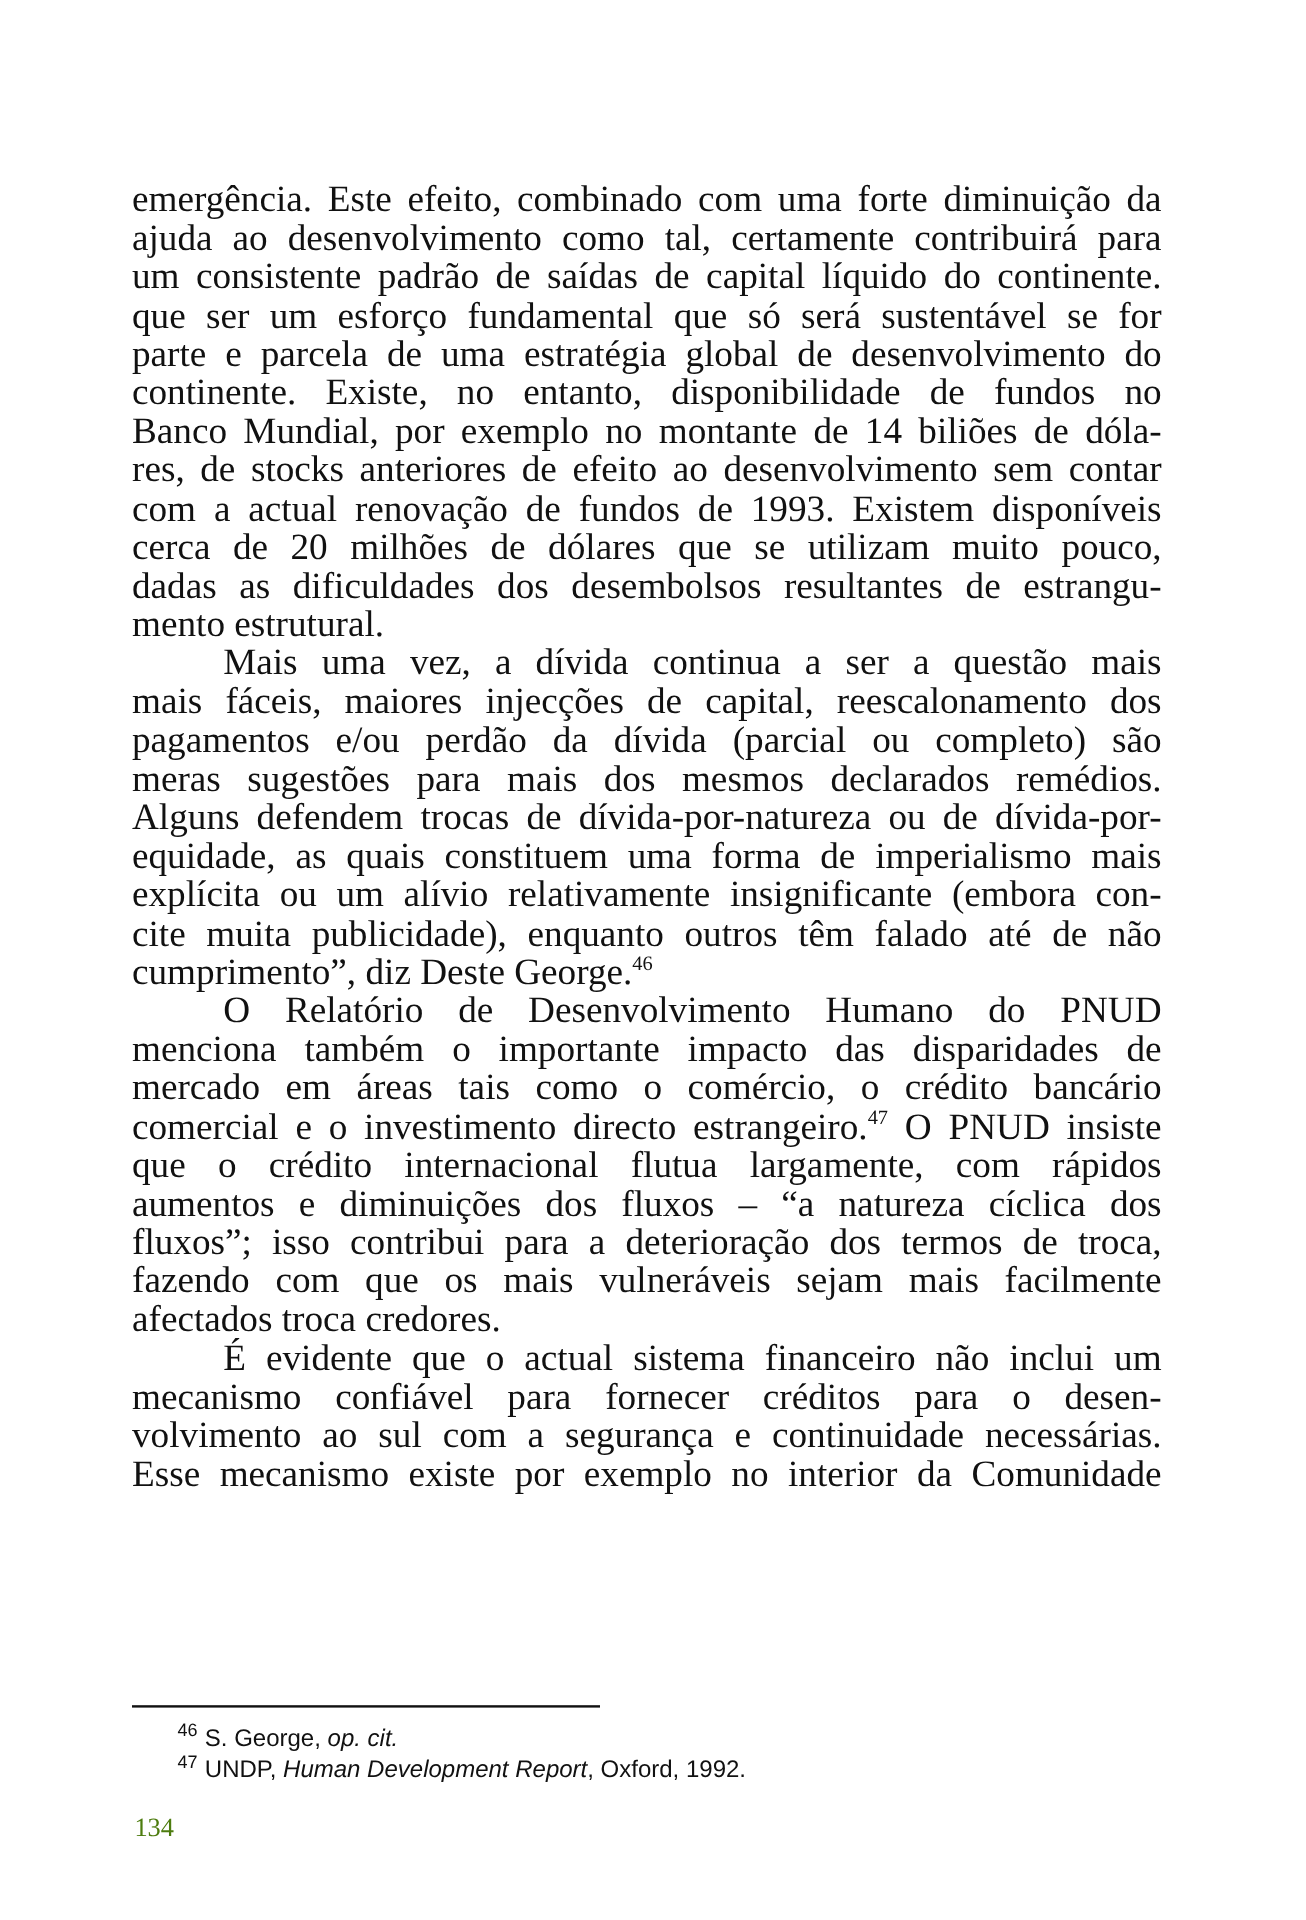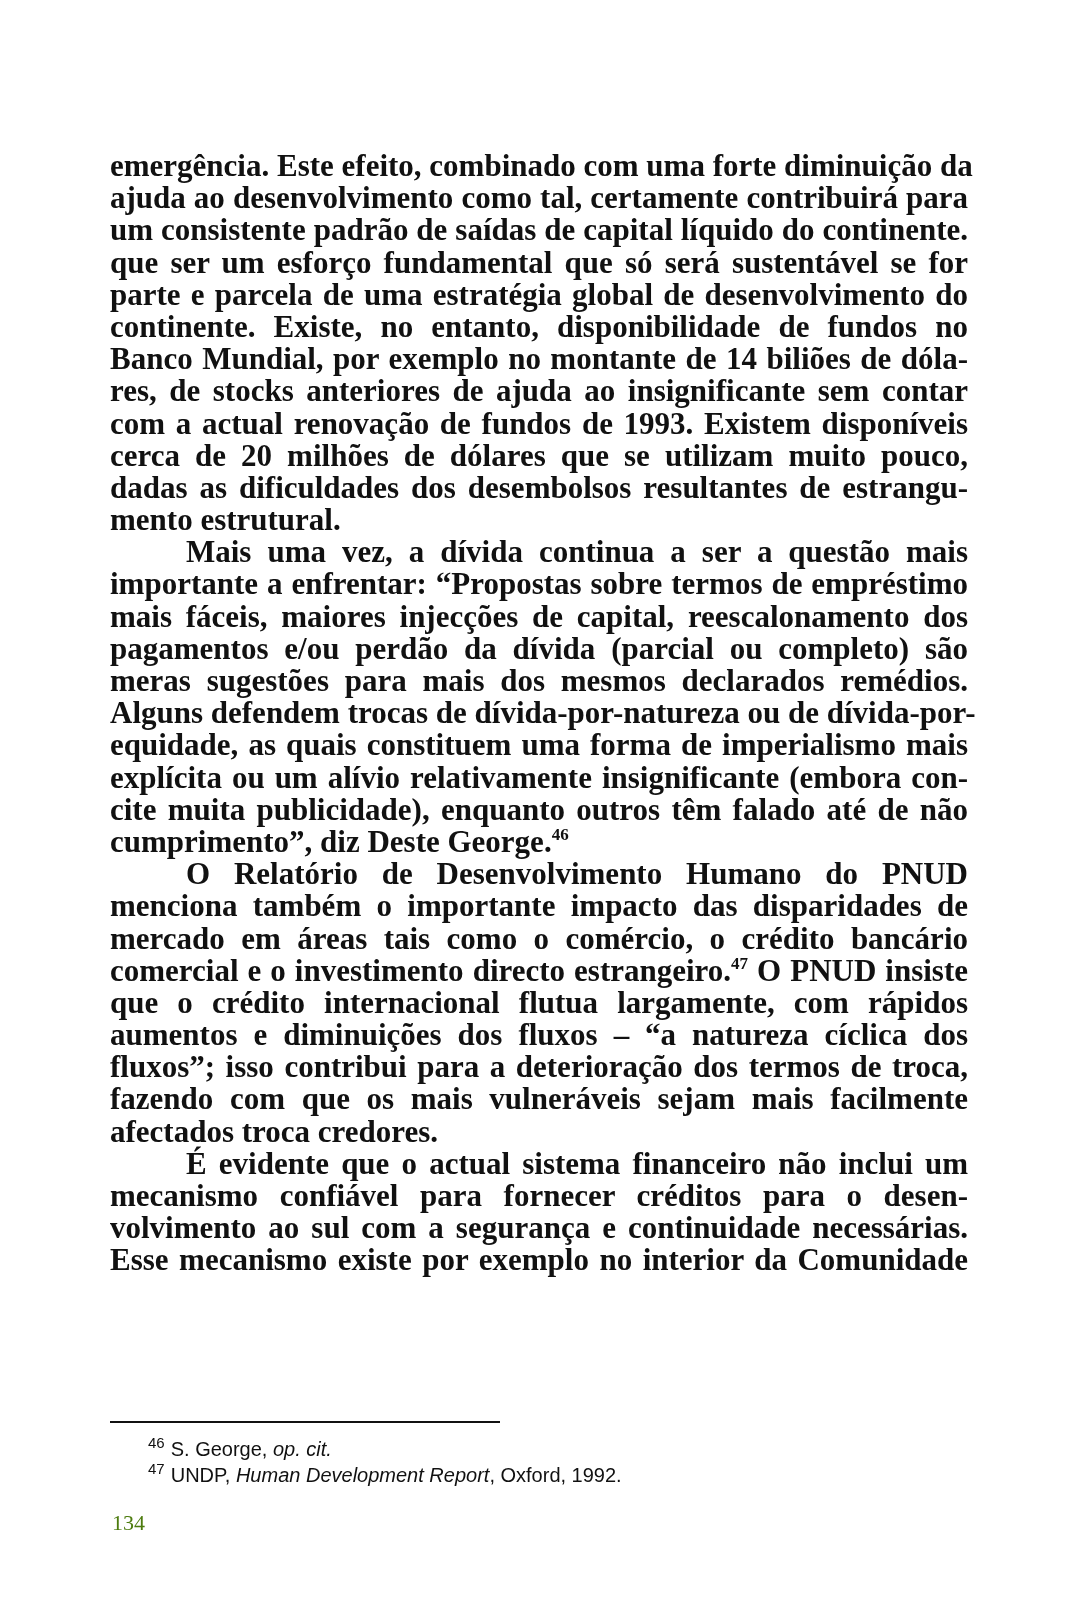--- a/index.html
+++ b/index.html
@@ -1,20 +1,20 @@
 <!DOCTYPE html>
 <html><head>
 <meta charset="utf-8">
 <style>
   html, body { margin: 0; padding: 0; background: #ffffff; }
   body { width: 1088px; height: 1600px; position: relative; overflow: hidden; color: #111; }
   .page {
     position: absolute; left: 110px; top: 150px; width: 858px;
     font-family: "Liberation Serif", "DejaVu Serif", serif;
-    font-size: 31px; line-height: 32.2px; font-weight: bold;
+    font-size: 31px; line-height: 32.2px;
   }
   .line { display: block; white-space: nowrap; text-align: justify; text-align-last: justify; height: 32.2px; }
   .line.last { text-align-last: left; }
   .indent { padding-left: 76px; }
   sup { font-size: 17px; line-height: 0; vertical-align: 12px; }
   .rule {
     position: absolute; left: 110px; top: 1421px; width: 390px; height: 0;
     border-top: 2px solid #111;
   }
   .footnotes {
@@ -34,30 +34,29 @@
 
 <div class="page">
   <div>
     <span class="line">emergência. Este efeito, combinado com uma forte diminuição da</span>
     <span class="line">ajuda ao desenvolvimento como tal, certamente contribuirá para</span>
     <span class="line">um consistente padrão de saídas de capital líquido do continente.</span>
     <span class="line">que ser um esforço fundamental que só será sustentável se for</span>
     <span class="line">parte e parcela de uma estratégia global de desenvolvimento do</span>
     <span class="line">continente. Existe, no entanto, disponibilidade de fundos no</span>
     <span class="line">Banco Mundial, por exemplo no montante de 14 biliões de dóla-</span>
-    <span class="line">res, de stocks anteriores de ajuda ao insignificante sem contar</span>
+    <span class="line">res, de stocks anteriores de efeito ao desenvolvimento sem contar</span>
     <span class="line">com a actual renovação de fundos de 1993. Existem disponíveis</span>
     <span class="line">cerca de 20 milhões de dólares que se utilizam muito pouco,</span>
     <span class="line">dadas as dificuldades dos desembolsos resultantes de estrangu-</span>
     <span class="line last">mento estrutural.</span>
   </div>
 
   <div>
     <span class="line indent">Mais uma vez, a dívida continua a ser a questão mais</span>
-    <span class="line">importante a enfrentar: “Propostas sobre termos de empréstimo</span>
     <span class="line">mais fáceis, maiores injecções de capital, reescalonamento dos</span>
     <span class="line">pagamentos e/ou perdão da dívida (parcial ou completo) são</span>
     <span class="line">meras sugestões para mais dos mesmos declarados remédios.</span>
     <span class="line">Alguns defendem trocas de dívida-por-natureza ou de dívida-por-</span>
     <span class="line">equidade, as quais constituem uma forma de imperialismo mais</span>
     <span class="line">explícita ou um alívio relativamente insignificante (embora con-</span>
     <span class="line">cite muita publicidade), enquanto outros têm falado até de não</span>
     <span class="line last"><span>cumprimento”, diz Deste George.</span><sup>46</sup></span>
   </div>
 

